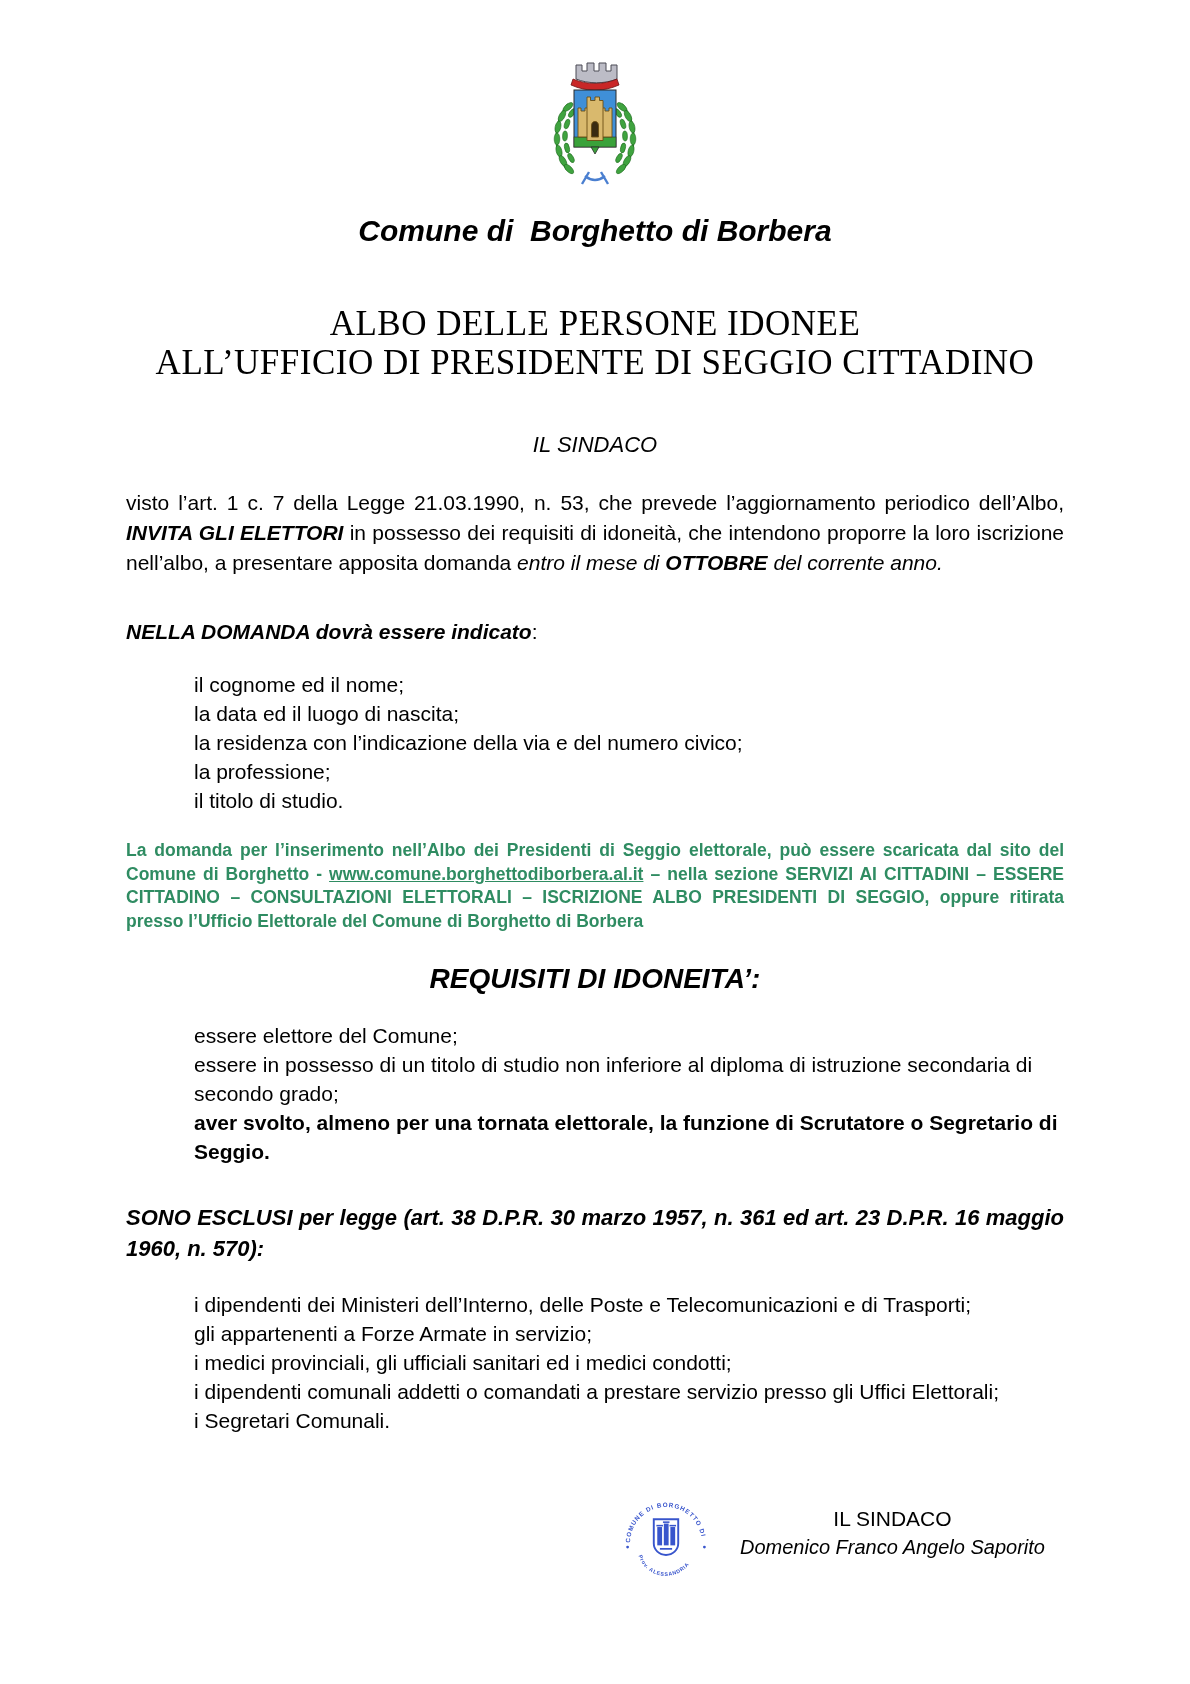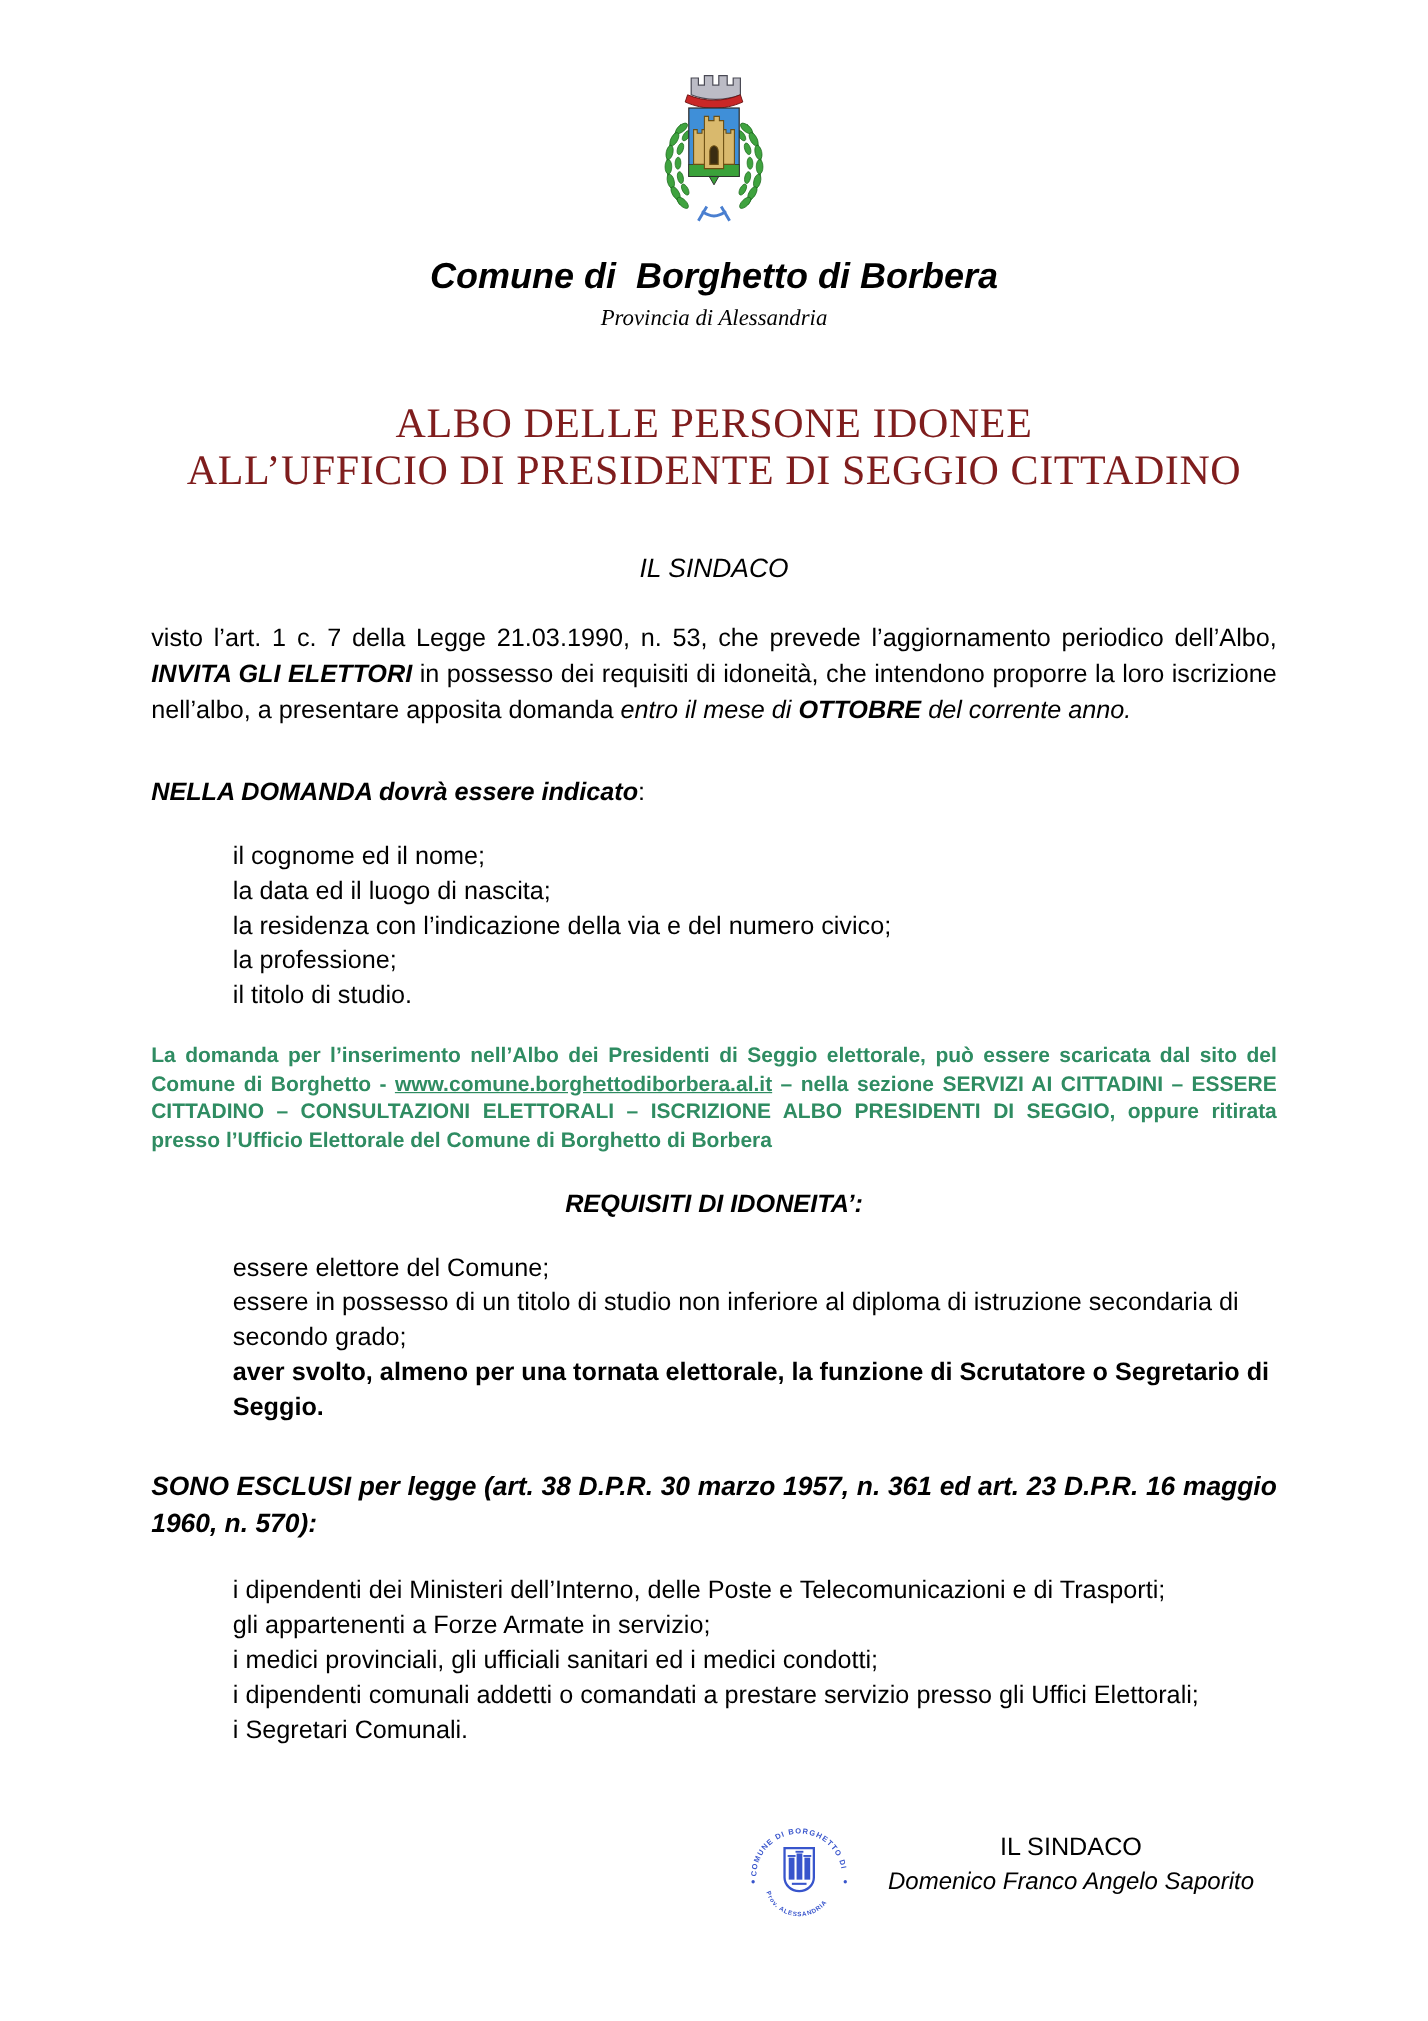--- a/index.html
+++ b/index.html
@@ -29,21 +29,21 @@
   .it{font-style:italic;}
   .domanda-h{margin:42px 0 0 0;font-size:21px;}
   .plain-list{margin:26px 0 0 68px;padding:0;list-style:none;line-height:29px;}
   .plain-list li{padding:0;}
   .li-bold{font-weight:bold;}
   .green-para{
     text-align:justify;font-weight:bold;font-size:17.5px;line-height:23.5px;
     margin:24px 0 0 0;
   }
   .green-para a{text-decoration:underline;}
-  .requisiti-h{text-align:center;margin:30px 0 0 0;font-size:21px;}
+  .requisiti-h{text-align:center;margin:30px 0 0 0;font-size:28px;}
   .esclusi-h{margin:36px 0 0 0;font-size:22px;line-height:31px;text-align:justify;}
   .footer{
     display:flex;align-items:flex-start;gap:26px;
     margin:58px 0 0 492px;
   }
   .stamp{flex:0 0 auto;}
   .sig{text-align:center;padding-top:14px;}
   .sig-role{font-size:21px;}
   .sig-name{font-style:italic;font-size:20px;margin-top:5px;}
 </style>
@@ -100,23 +100,22 @@
         <path d="M59 62 v-6 h3 v3 h4 v-3 h3 v6 h0 v23 h-10 z"></path>
         <path d="M44 52 v-7 h3.5 v3.5 h4.5 v-3.5 h4.5 v3.5 h3.5 v7 h0 v33 h-16 z"></path>
         <path d="M48.5 74 a3.5 4.5 0 0 1 7 0 v11 h-7 z" fill="#3a2c12"></path>
       </g>
     </g>
 
     <path d="M42 124 q10 8 20 0 M46 120 l-7 12 M58 120 l7 12" stroke="#4a7fd0" stroke-width="2.4" fill="none"></path>
   </svg>
 
   <div class="muni-title">Comune di  Borghetto di Borbera</div>
-  <div class="province">Provincia di Alessandria</div>
 
-  <h1 class="notice-title" style="color:#7f1d1d;">
+  <h1 class="notice-title" style="color:#000000;">
     <span style="display:block;">ALBO DELLE PERSONE IDONEE</span>
     <span style="display:block;">ALL’UFFICIO DI PRESIDENTE DI SEGGIO CITTADINO</span>
   </h1>
 
   <div class="sindaco-mid">IL SINDACO</div>
 
   <p class="para"><span>visto l’art. 1 c. 7 della Legge 21.03.1990, n. 53, che prevede l’aggiornamento periodico dell’Albo, </span><span class="bi">INVITA GLI ELETTORI</span><span> in possesso dei requisiti di idoneità, che intendono proporre la loro iscrizione nell’albo, a presentare apposita domanda </span><span class="it">entro il mese di </span><span class="bi">OTTOBRE</span><span class="it"> del corrente anno.</span></p>
 
   <p class="domanda-h"><span class="bi">NELLA DOMANDA dovrà essere indicato</span><span>:</span></p>
 

